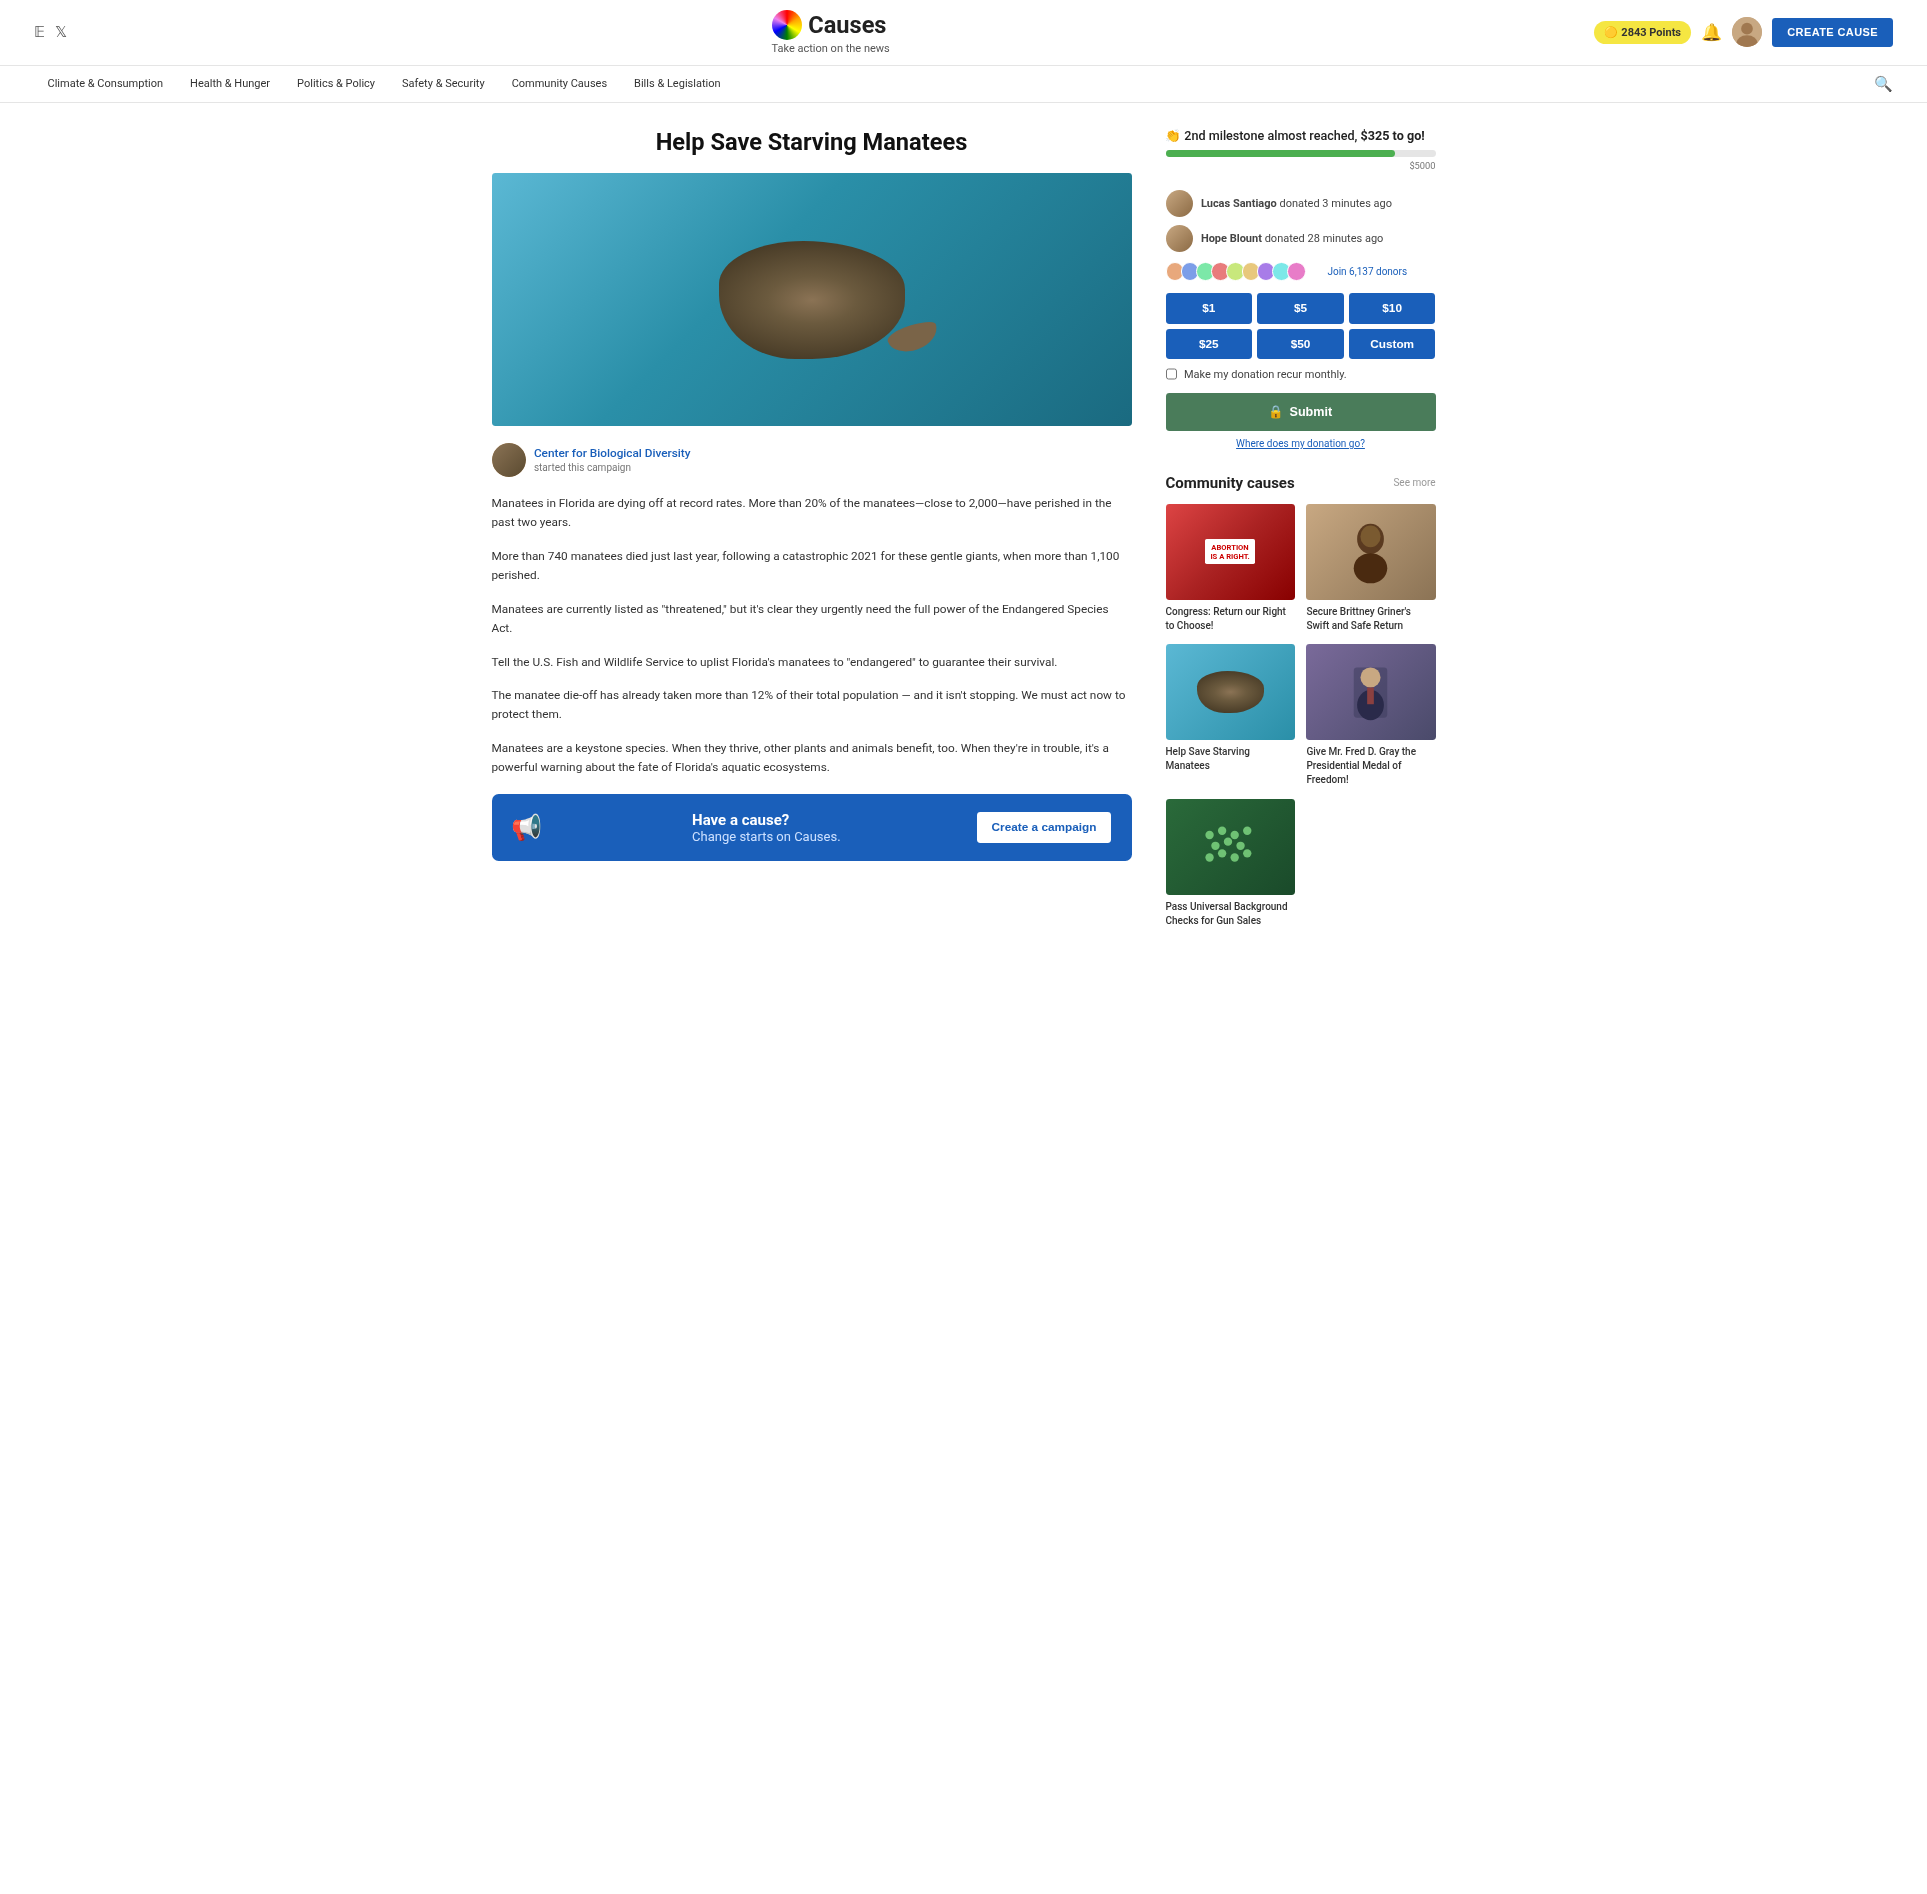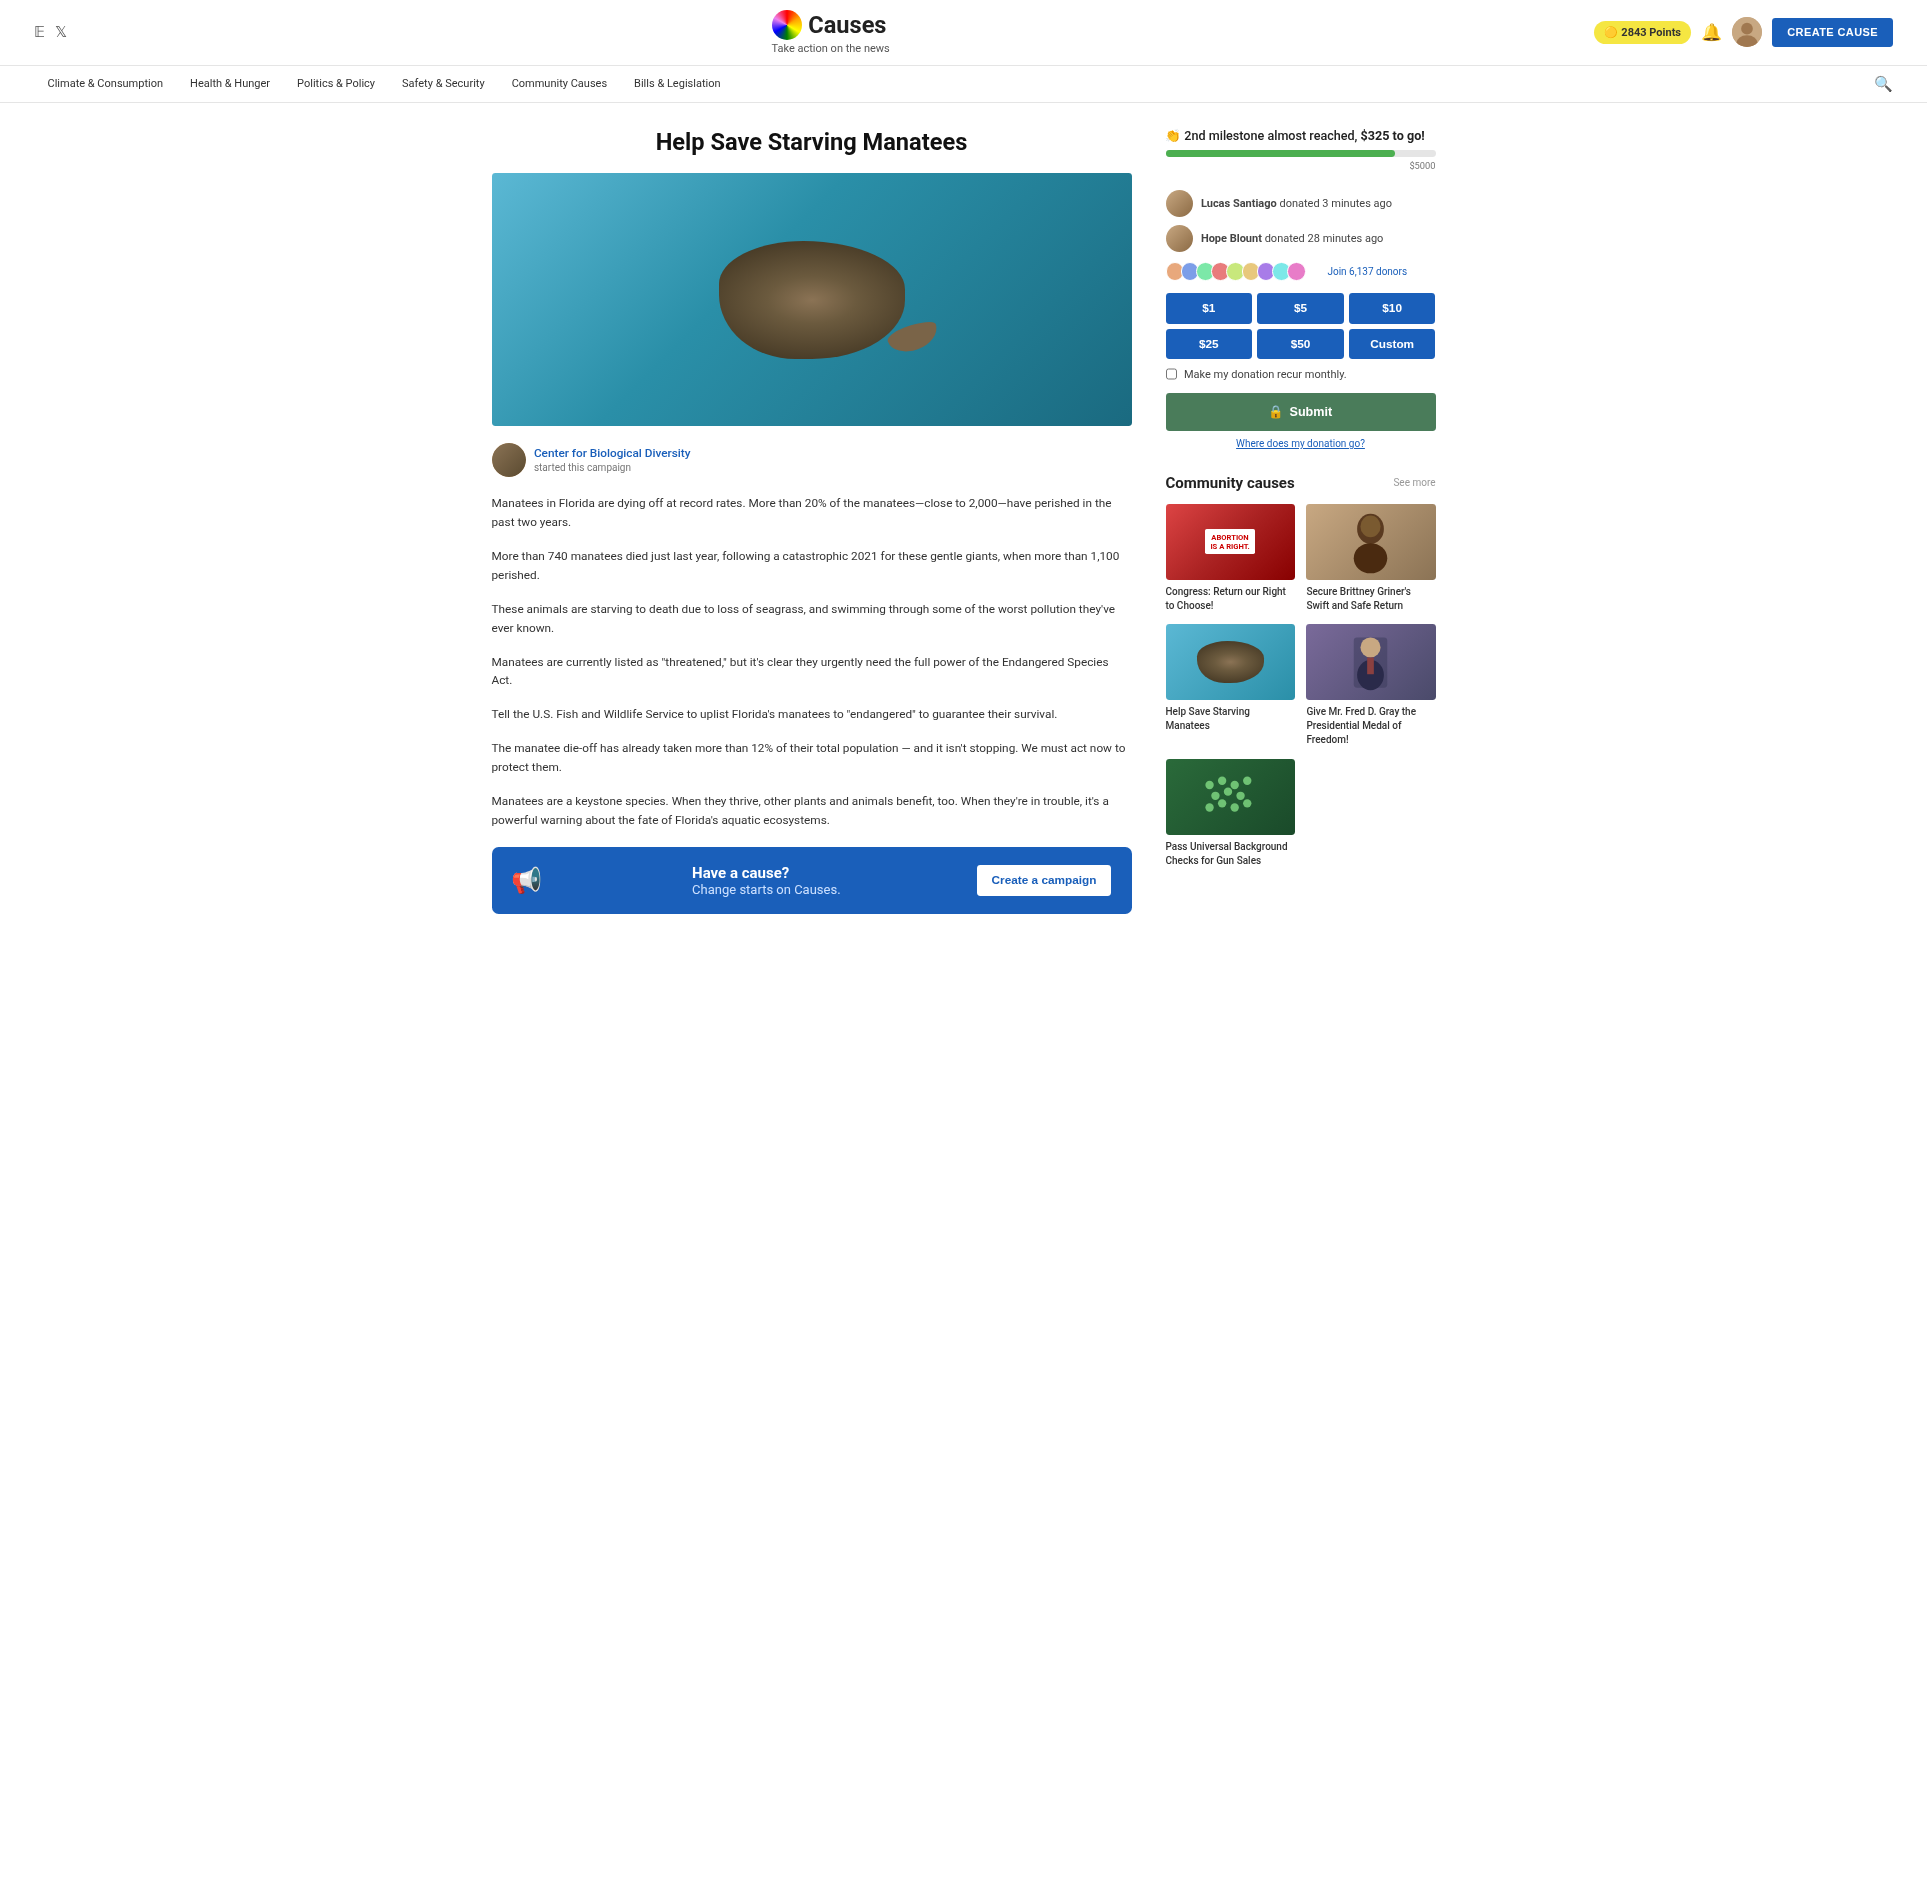--- a/index.html
+++ b/index.html
@@ -73,21 +73,21 @@
     .recur-label { font-size: 11px; color: #444; }
     .submit-btn { width: 100%; background: #4a7c5a; color: #fff; border: none; border-radius: 3.4px; padding: 11.8px; font-size: 12.6px; font-weight: bold; cursor: pointer; display: flex; align-items: center; justify-content: center; gap: 5px; }
     .where-link { display: block; text-align: center; font-size: 10px; color: #1a5fba; margin-top: 6.7px; cursor: pointer; text-decoration: underline; }
 
     
     .community-header { display: flex; align-items: center; justify-content: space-between; margin: 25px 0 11.8px; }
     .community-title { font-size: 15px; font-weight: bold; color: #222; }
     .see-more { font-size: 10px; color: #999; cursor: pointer; }
     .causes-grid { display: grid; grid-template-columns: 1fr 1fr; gap: 11.8px; }
     .cause-card { cursor: pointer; }
-    .cause-thumb { width: 100%; height: 76px; border-radius: 3.4px; object-fit: cover; margin-bottom: 5px; overflow: hidden; display: flex; align-items: center; justify-content: center; }
+    .cause-thumb { width: 100%; height: 96px; border-radius: 3.4px; object-fit: cover; margin-bottom: 5px; overflow: hidden; display: flex; align-items: center; justify-content: center; }
     .cause-caption { font-size: 10px; color: #333; font-weight: 500; line-height: 1.4; }
 
     
     .thumb-deer { background: linear-gradient(135deg, #8fbc6a 0%, #6a9a4a 50%, #4a7a2a 100%); }
     .thumb-abortion { background: linear-gradient(135deg, #d44 0%, #a22 50%, #800 100%); color: #fff; display: flex; align-items: center; justify-content: center; font-size: 9.3px; font-weight: bold; }
     .thumb-brittney { background: linear-gradient(135deg, #c8a882 0%, #8b7355 100%); }
     .thumb-manatee { background: linear-gradient(135deg, #5bb8d4 0%, #2a8fa8 100%); }
     .thumb-gray { background: linear-gradient(135deg, #7a6a9a 0%, #4a4a6a 100%); }
     .thumb-gun { background: linear-gradient(135deg, #2a6a3a 0%, #1a4a2a 100%); }
 
@@ -149,21 +149,20 @@
           <div class="author-avatar-inner"></div>
         </div>
       <div>
         <a class="author-link">Center for Biological Diversity</a>
         <span class="author-sub">started this campaign</span>
       </div>
     </div>
     <div class="article-body">
       <p>Manatees in Florida are dying off at record rates. More than 20% of the manatees—close to 2,000—have perished in the past two years.</p>
       <p>More than 740 manatees died just last year, following a catastrophic 2021 for these gentle giants, when more than 1,100 perished.</p>
-      <p>These animals are starving to death due to loss of seagrass, and swimming through some of the worst pollution they've ever known.</p>
       <p>Manatees are currently listed as "threatened," but it's clear they urgently need the full power of the Endangered Species Act.</p>
       <p>Tell the U.S. Fish and Wildlife Service to uplist Florida's manatees to "endangered" to guarantee their survival.</p>
       <p>The manatee die-off has already taken more than 12% of their total population — and it isn't stopping. We must act now to protect them.</p>
       <p>Manatees are a keystone species. When they thrive, other plants and animals benefit, too. When they're in trouble, it's a powerful warning about the fate of Florida's aquatic ecosystems.</p>
     </div>
     <div class="cta-box">
       <span class="cta-icon">📢</span>
       <div class="cta-text">
         <h3>Have a cause?</h3>
         <p>Change starts on Causes.</p>

